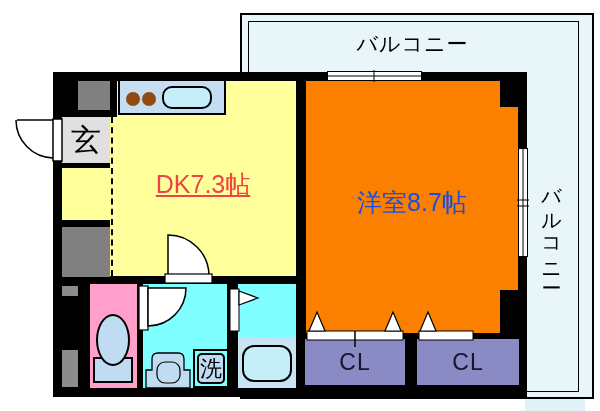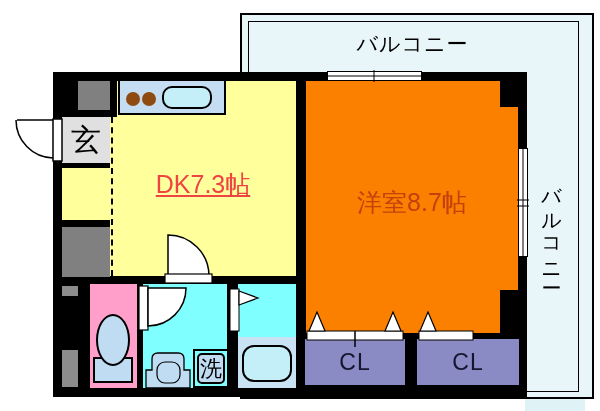--- a/index.html
+++ b/index.html
@@ -55,21 +55,21 @@
   
   .cl1{left:305px;top:339px;width:100px;height:46px;background:#8A8AC4;}
   .cl2{left:417px;top:339px;width:102px;height:46px;background:#8A8AC4;}
   .cl-label{width:100%;height:100%;display:flex;align-items:center;justify-content:center;
       font-size:23px;color:#15152e;letter-spacing:1px;}
   
   .win-top{left:327px;top:71px;width:95px;height:10px;background:#fff;border:1px solid #000;box-sizing:border-box;}
   .win-right{left:518px;top:148px;width:10px;height:109px;background:#fff;border:1px solid #000;box-sizing:border-box;}
   
   .dk-label{left:110px;top:168px;width:186px;height:30px;text-align:center;font-size:25px;color:#ef4444;text-decoration:underline;}
-  .west-label{left:306px;top:186px;width:212px;height:30px;text-align:center;font-size:25px;color:#c2410c;}
+  .west-label{left:306px;top:186px;width:212px;height:30px;text-align:center;font-size:25px;color:#1d4ed8;}
   .svg-overlay{left:0;top:0;width:600px;height:411px;pointer-events:none;}
 </style>
 </head>
 <body>
 
 <div id="stage">
 
   <div class="abs balcony-outer"></div>
   <div class="abs balcony-inner"></div>
   <div class="abs balcony-patch"></div>

